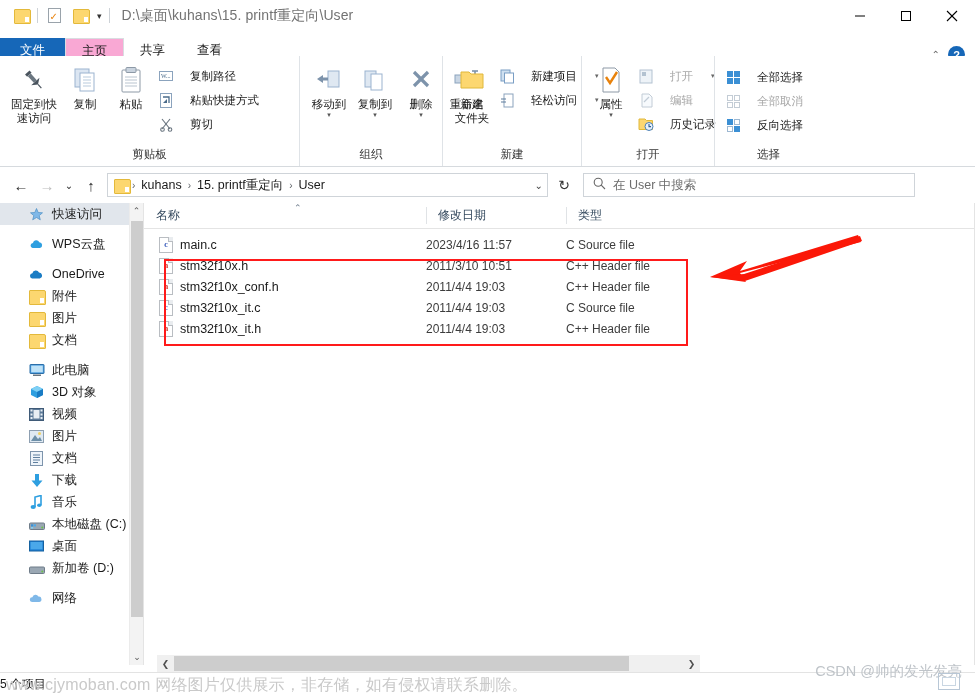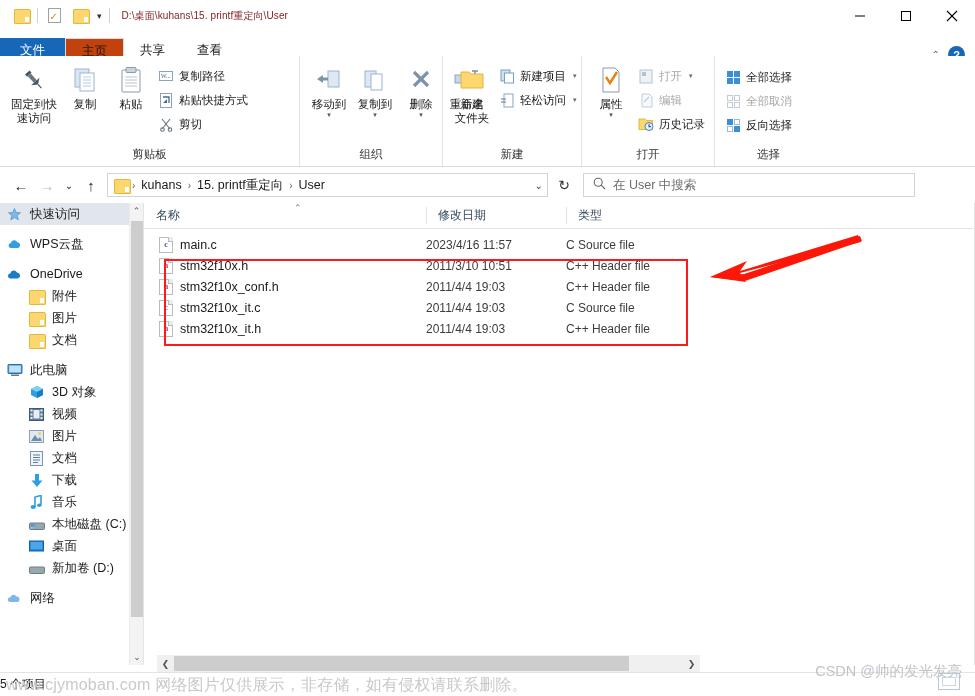--- a/index.html
+++ b/index.html
@@ -35,21 +35,21 @@
     content:""; position:absolute; inset:0; background:#fff;
     border:1px solid #9aa3ab;
   }
   .prop-ico .chk {
     position:absolute; left:2px; top:5px; font-size:10px; color:#e8820c; line-height:8px;
     font-family:"DejaVu Sans", sans-serif;
   }
   .qat-sep { width:1px; height:15px; background:#cdd2d7; margin:0 3px; }
   .qat-chev { font-size:9px; color:#333; padding:0 4px; }
   .title-path {
-    font-size:10px; color:#7f1d1d; margin-left:9px; letter-spacing:0.1px;
+    font-size:14px; color:#737373; margin-left:9px; letter-spacing:0.1px;
     white-space:nowrap;
   }
   .win-ctrls { position:absolute; right:0; top:0; display:flex; height:31px; }
   .win-btn {
     width:46px; height:31px; display:flex; align-items:center; justify-content:center;
     font-size:13px; color:#000;
   }
   .win-btn svg { display:block; }
 
   
@@ -57,21 +57,21 @@
     position:absolute; top:39px; left:0; width:975px; height:25px;
     background:#ffffff; display:flex; align-items:flex-end;
     border-bottom:1px solid #d9dde1;
   }
   .tab {
     height:25px; padding:0 16px; display:flex; align-items:center;
     font-size:12.5px; color:#1a1a1a;
   }
   .tab.file { background:#1667b8; color:#fff; padding:0 20px; height:25px; }
   .tab.active {
-    background:#c2410c; border-left:1px solid #d9dde1; border-right:1px solid #d9dde1;
+    background:#f9a8d4; border-left:1px solid #d9dde1; border-right:1px solid #d9dde1;
     border-top:1px solid #d9dde1; margin-bottom:-1px; height:26px;
   }
   .tab-right { margin-left:auto; display:flex; align-items:center; gap:8px; padding-right:10px; }
   .chev-up { font-size:10px; color:#6b6b6b; }
   .help-btn {
     width:17px; height:17px; border-radius:50%; background:#1667b8; color:#fff;
     font-size:11px; display:flex; align-items:center; justify-content:center;
     font-weight:bold;
   }
 
@@ -89,21 +89,21 @@
   .rgroup + .rgroup { border-left:1px solid #dfe3e7; }
   .big-btn {
     width:auto; min-width:46px; display:flex; flex-direction:column; align-items:center;
     padding:2px 5px 0; font-size:11.5px; color:#1a1a1a; text-align:center; line-height:14px;
   }
   .big-btn .glyph { height:34px; display:flex; align-items:center; justify-content:center; }
   .big-btn .lbl { max-width:52px; }
   .big-btn .caret { font-size:7px; color:#555; line-height:6px; margin-top:1px; }
   .small-col { display:flex; flex-direction:column; gap:4px; padding:5px 2px 0 4px; }
   .small-btn {
-    display:flex; align-items:center; gap:5px; font-size:11.5px; color:#1a1a1a;
+    display:flex; align-items:center; gap:16px; font-size:11.5px; color:#1a1a1a;
     height:20px; white-space:nowrap;
   }
   .small-btn.dim { color:#a6a6a6; }
   .small-btn .sglyph { width:16px; height:16px; display:flex; align-items:center; justify-content:center; }
   .small-btn .scaret { font-size:7px; color:#666; margin-left:2px; }
 
   
   .addrrow {
     position:absolute; top:167px; left:0; width:975px; height:36px;
     background:#fff; display:flex; align-items:center; padding:0 8px;
@@ -138,21 +138,21 @@
     position:absolute; top:203px; left:0; width:975px; height:462px;
     display:flex; background:#fff;
   }
   
   .navpane {
     width:143px; height:462px; overflow:hidden; position:relative;
     background:#fff; flex:0 0 143px;
   }
   .nav-item {
     display:flex; align-items:center; height:22px; font-size:12.5px; color:#1a1a1a;
-    padding-left:6px; gap:7px; white-space:nowrap;
+    padding-left:28px; gap:7px; white-space:nowrap;
   }
   .nav-item.sel { background:#e1e6ec; }
   .nav-item.lvl1 { padding-left:28px; }
   .nav-ico { width:17px; height:17px; display:flex; align-items:center; justify-content:center; flex:0 0 17px; }
   .nav-gap { height:8px; }
   .navscroll {
     position:absolute; right:0; top:0; width:14px; height:462px; background:#f3f3f3;
     border-left:1px solid #ebebeb;
   }
   .navscroll .arrow {

